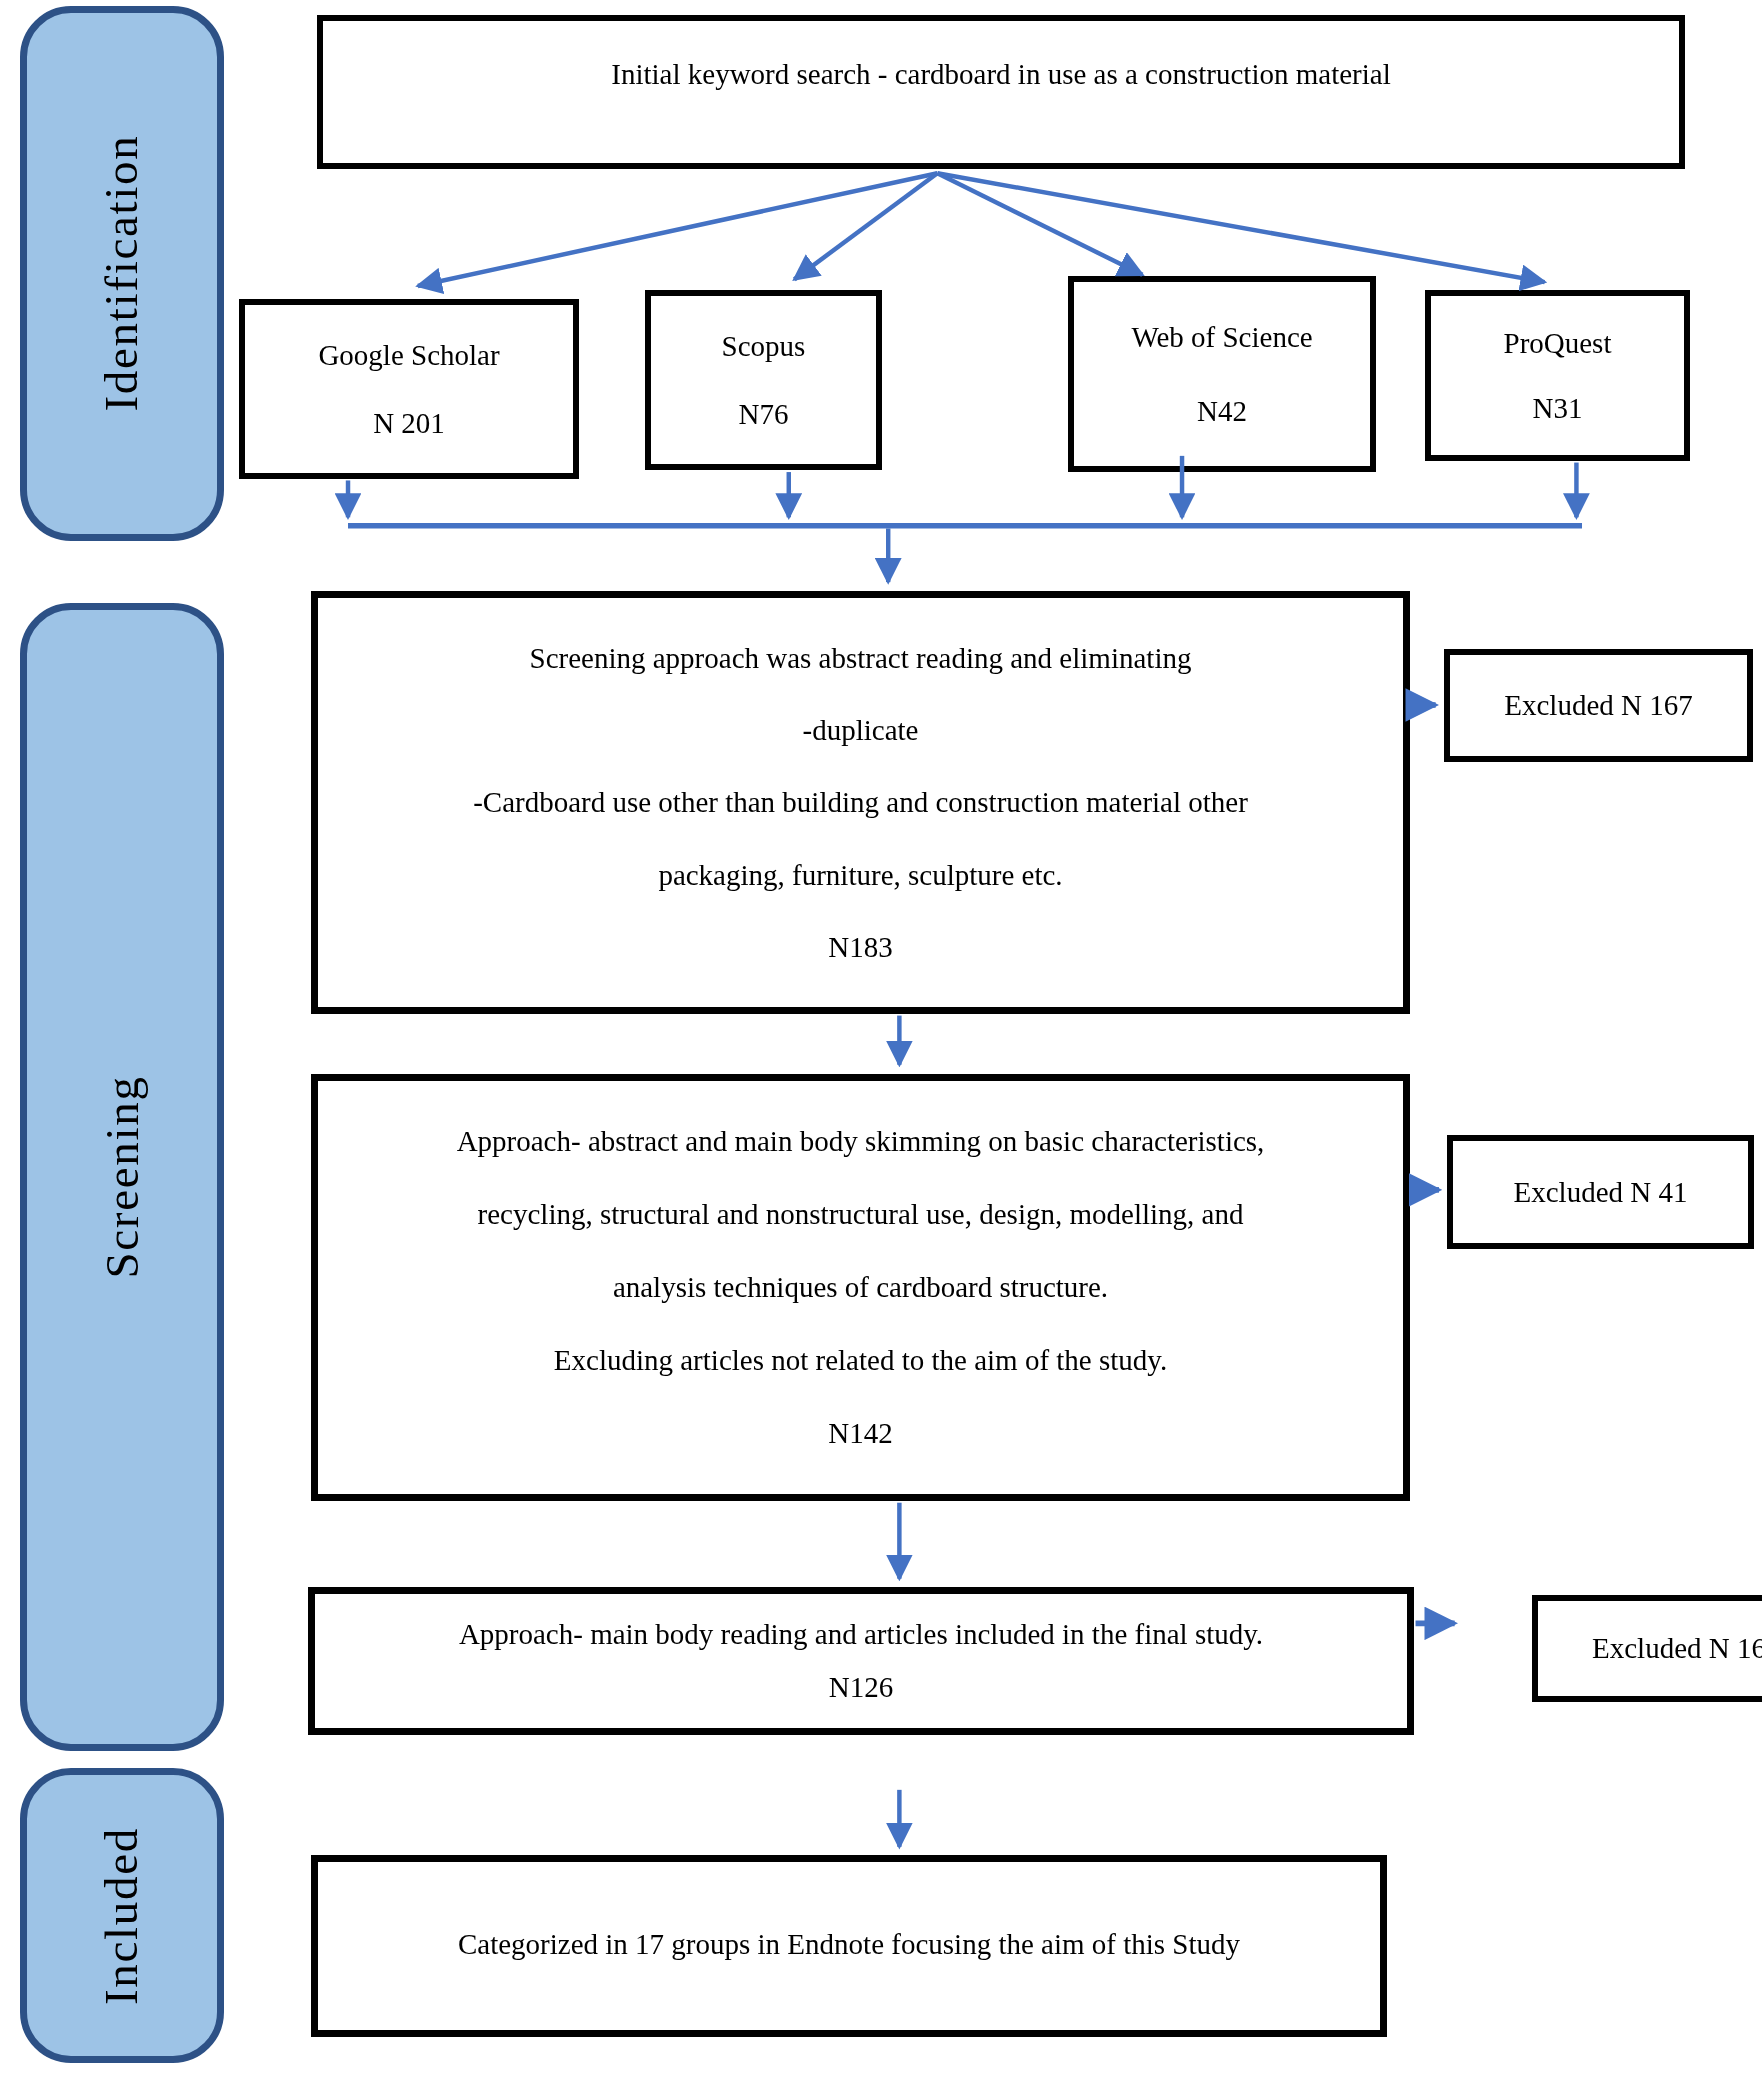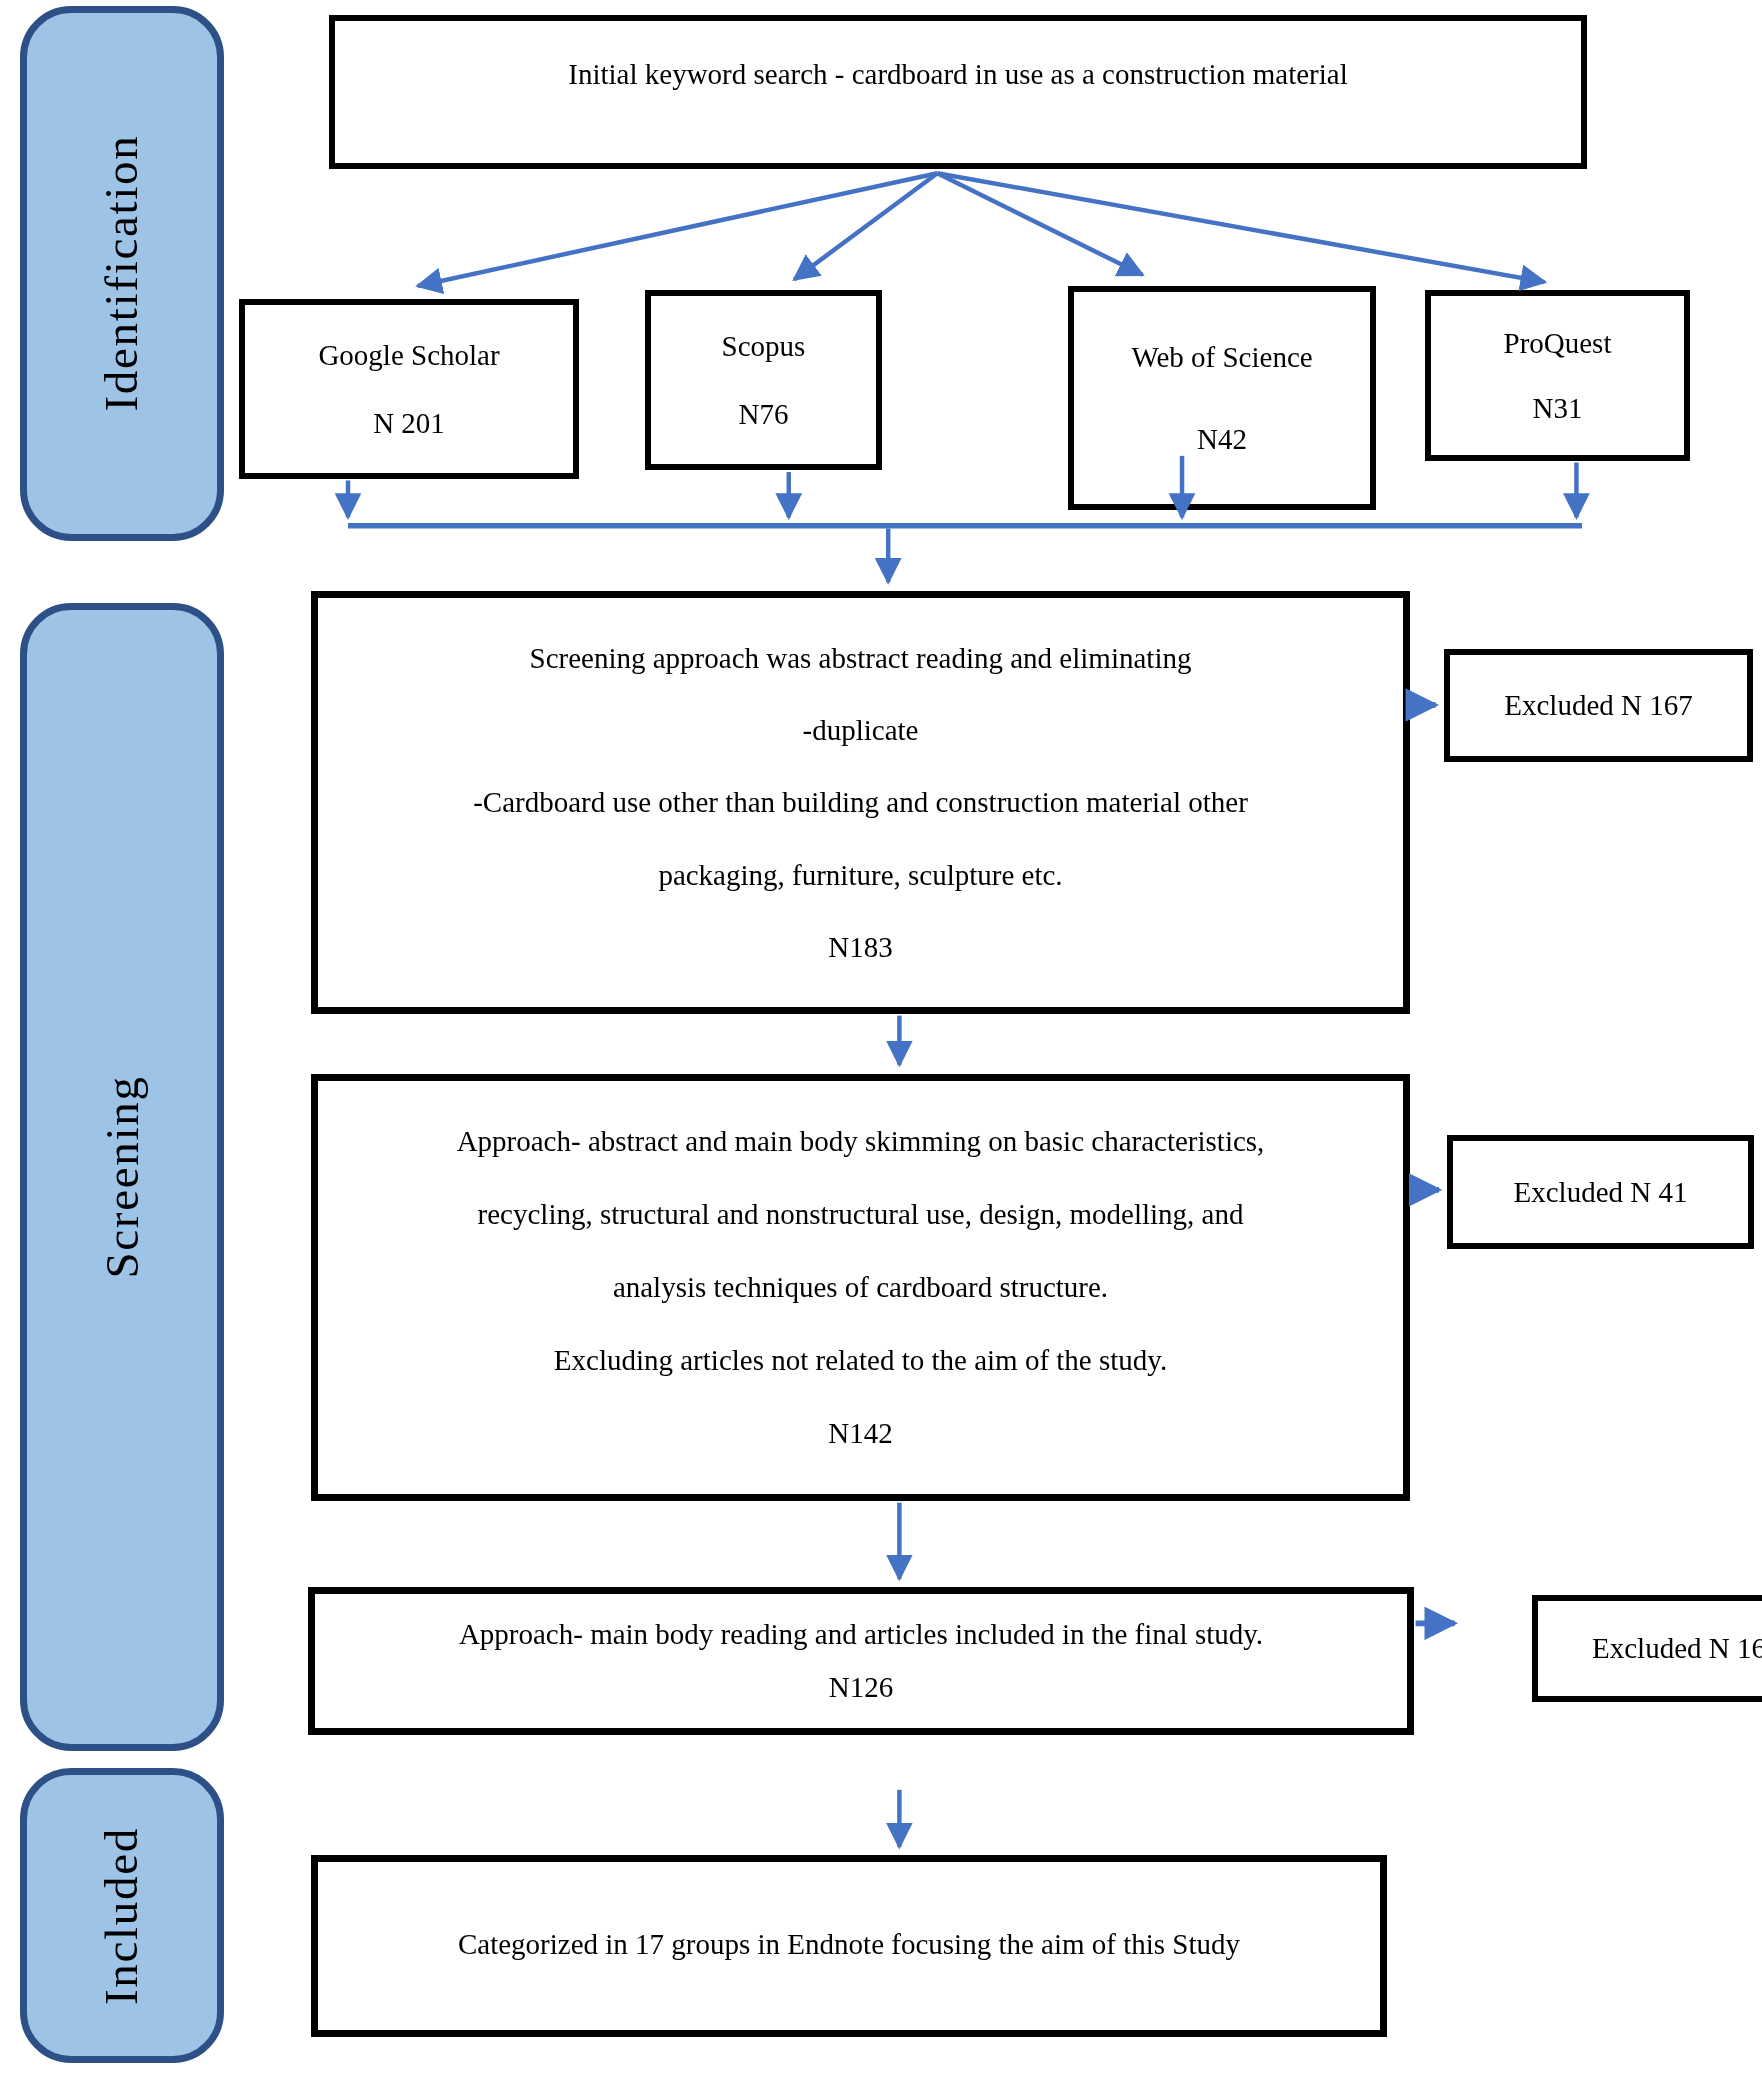--- a/index.html
+++ b/index.html
@@ -53,33 +53,33 @@
   <div class="stage" style="top:5.6px; height:535px;">
     <span class="vlabel">Identification</span>
   </div>
   <div class="stage" style="top:603px; height:1148px;">
     <span class="vlabel">Screening</span>
   </div>
   <div class="stage" style="top:1768px; height:295px;">
     <span class="vlabel">Included</span>
   </div>
 
-  <div class="box title-box" style="left:329px; top:14.5px; width:1258px; height:154px; border-width:6.7px;">
+  <div class="box title-box" style="left:317px; top:14.5px; width:1368px; height:154px; border-width:6.7px;">
     <div>Initial keyword search - cardboard in use as a construction material</div>
   </div>
 
   <div class="box" style="left:239px; top:299px; width:340px; height:180px; border-width:6.7px;">
     <div>Google Scholar</div>
     <div>N 201</div>
   </div>
   <div class="box" style="left:645px; top:290px; width:237px; height:180px; border-width:6.7px;">
     <div>Scopus</div>
     <div>N76</div>
   </div>
-  <div class="box" style="left:1068px; top:286px; width:308px; height:224px; border-width:6.7px;">
+  <div class="box" style="left:1068px; top:276px; width:308px; height:196px; border-width:6.7px;">
     <div>Web of Science</div>
     <div>N42</div>
   </div>
   <div class="box" style="left:1425px; top:290px; width:265px; height:171px; border-width:6.7px;">
     <div>ProQuest</div>
     <div>N31</div>
   </div>
 
   <div class="box multi" style="left:311px; top:591px; width:1099px; height:423px;">
     <div>Screening approach was abstract reading and eliminating</div>

